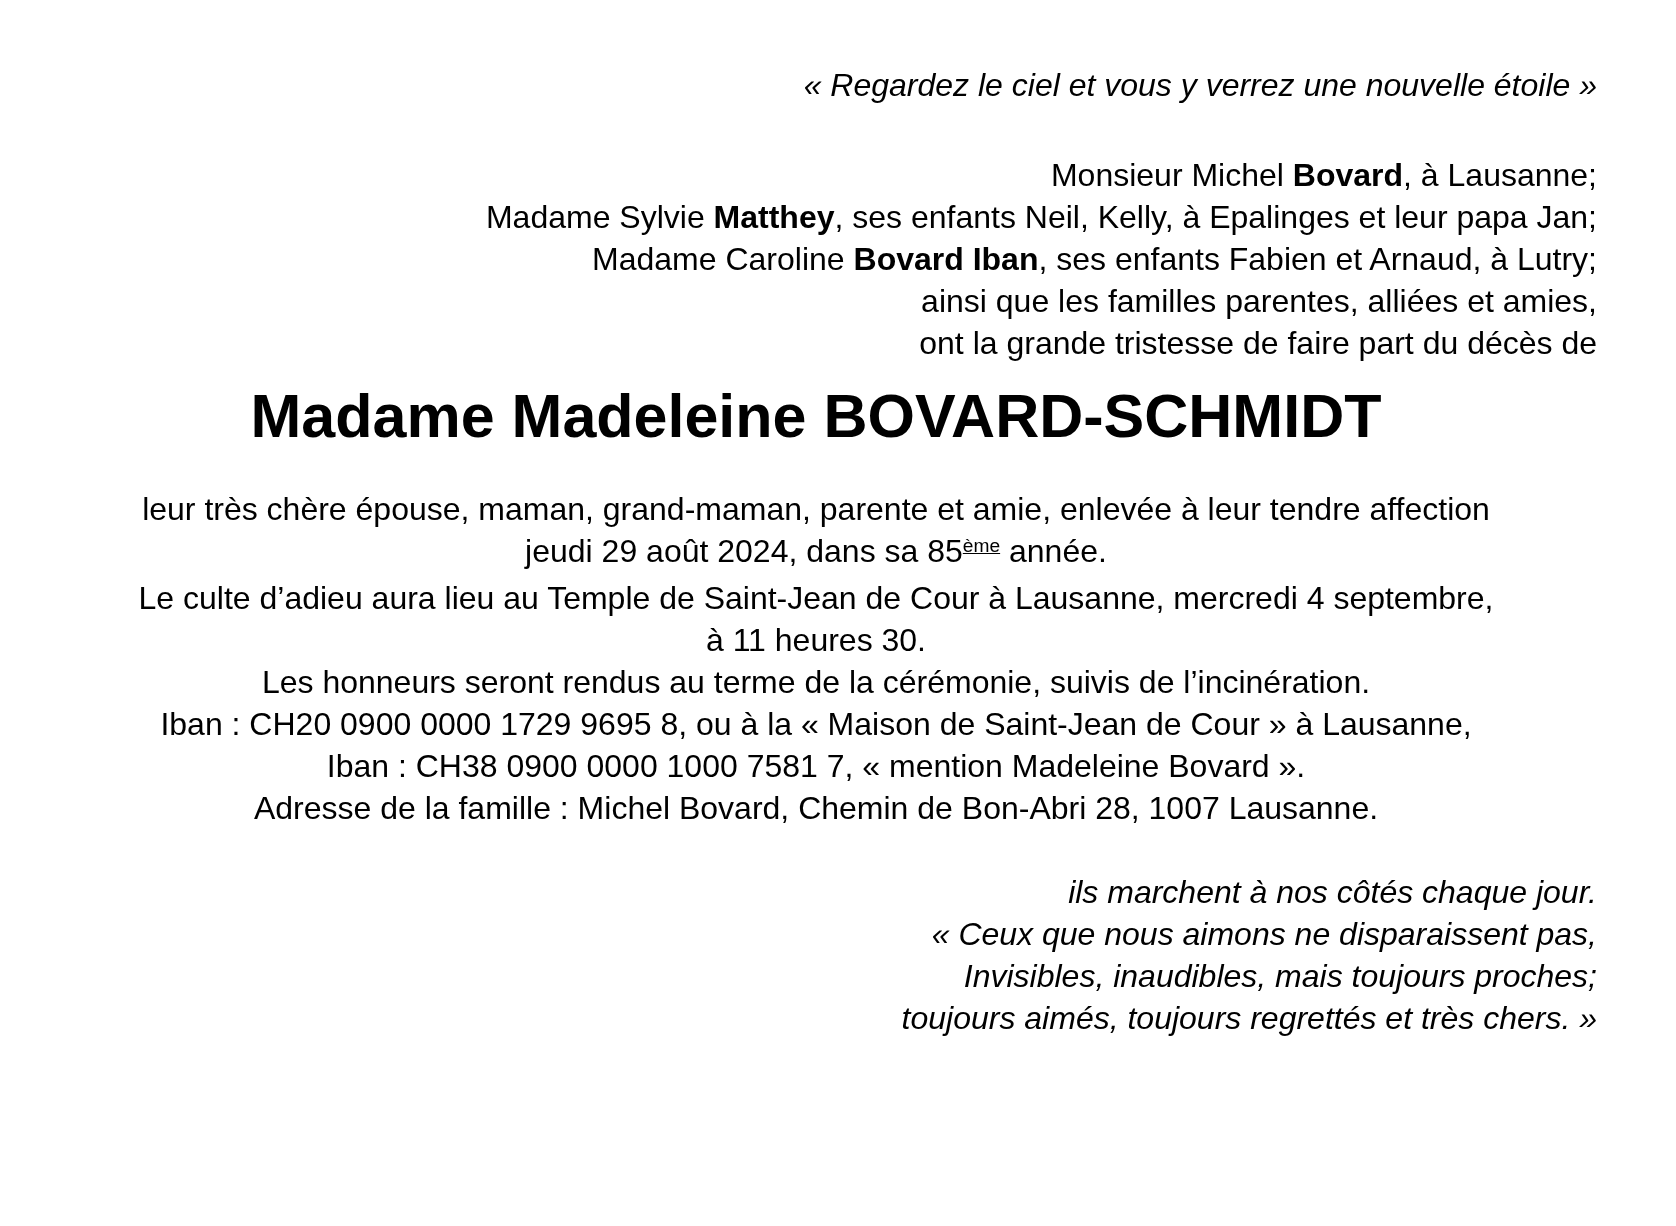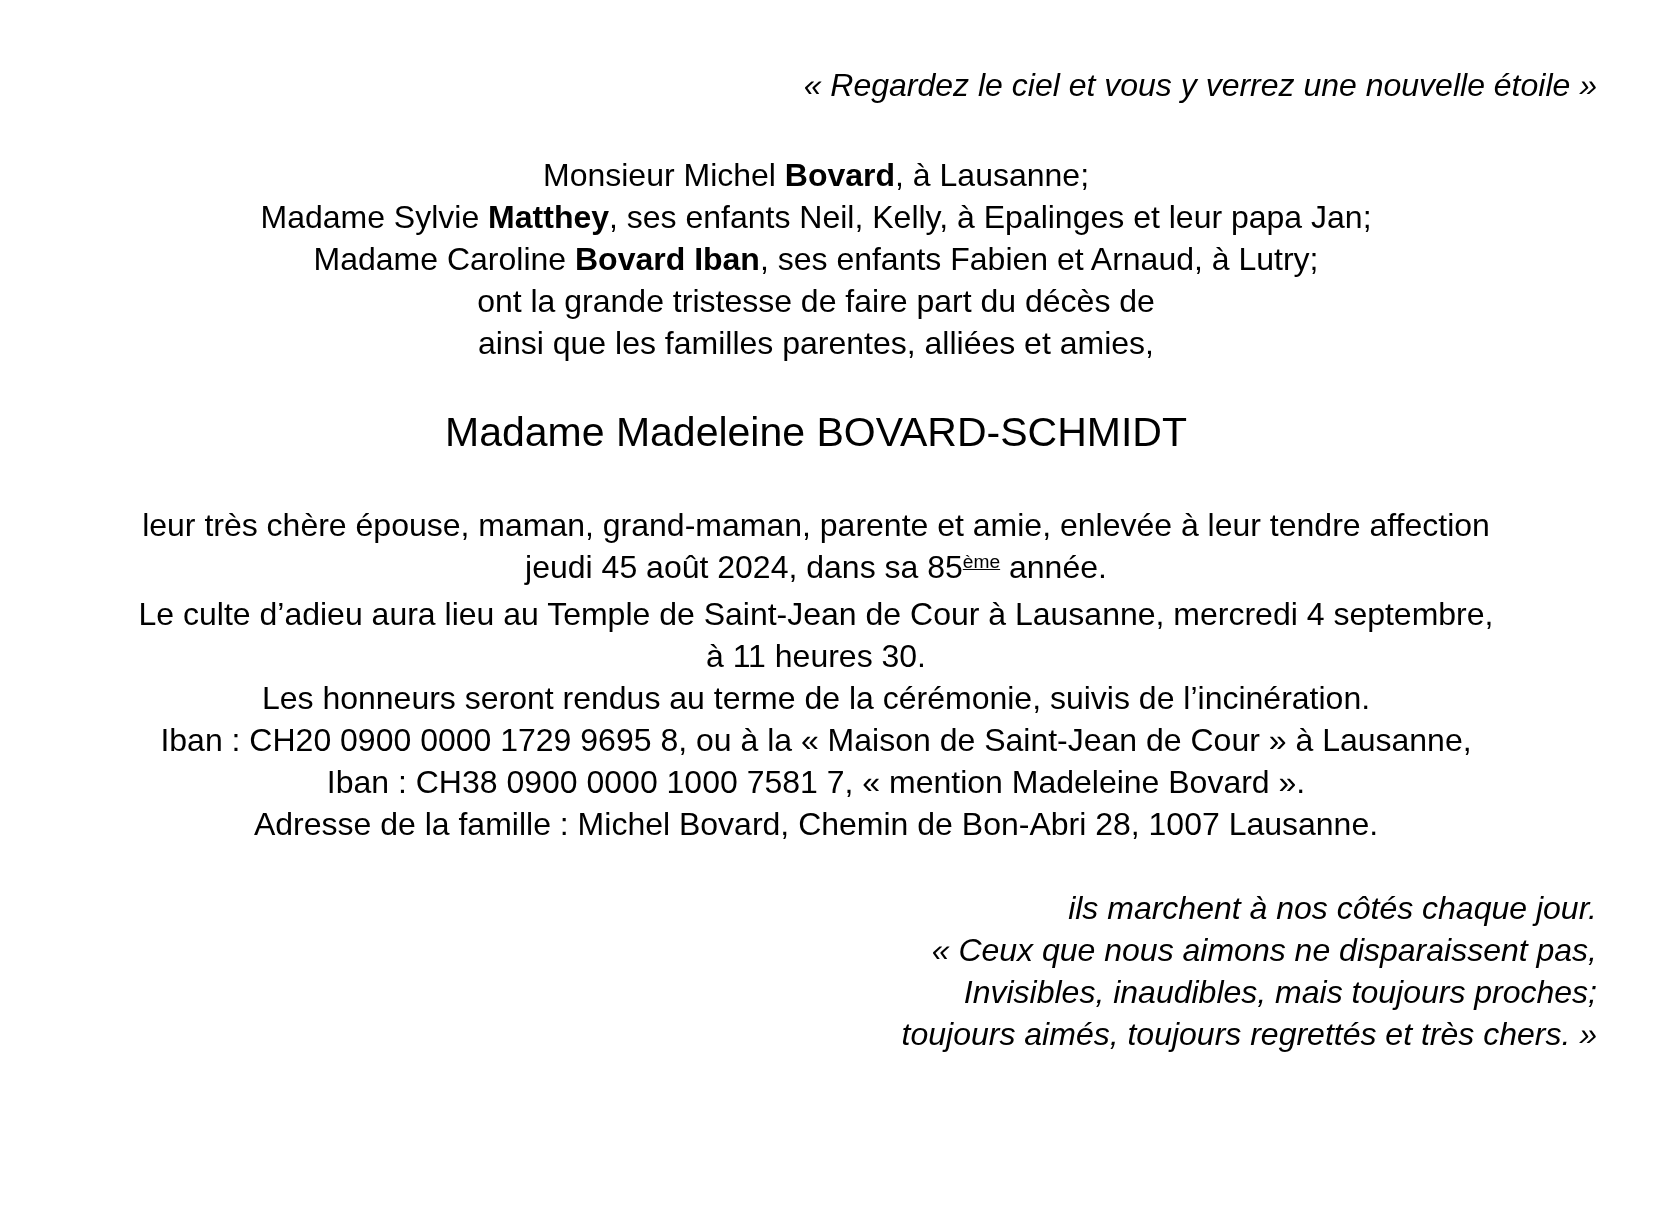--- a/index.html
+++ b/index.html
@@ -24,33 +24,33 @@
   }
   .quote {
     font-style: italic;
     text-align: right;
   }
   .quote-top {
     margin-top: 64px;
   }
   .family-block {
     margin-top: 48px;
-    text-align: center;
+    text-align: right;
   }
   .line {
     white-space: pre-wrap;
   }
   .bold {
     font-weight: bold;
   }
   .deceased-title {
-    margin-top: 44px;
-    font-size: 41px;
+    margin-top: 28px;
+    font-size: 61px;
     line-height: 48px;
-    font-weight: normal;
+    font-weight: bold;
     text-align: center;
   }
   .body-block {
     margin-top: 48px;
     text-align: center;
   }
   .sup {
     font-size: 0.6em;
     vertical-align: baseline;
     position: relative;
@@ -65,29 +65,29 @@
 <body>
 
 <div class="page">
 
   <div class="quote quote-top line">« Regardez le ciel et vous y verrez une nouvelle étoile »</div>
 
   <div class="family-block">
     <div class="line"><span>Monsieur Michel </span><span class="bold">Bovard</span><span>, à Lausanne;</span></div>
     <div class="line"><span>Madame Sylvie </span><span class="bold">Matthey</span><span>, ses enfants Neil, Kelly, à Epalinges et leur papa Jan;</span></div>
     <div class="line"><span>Madame Caroline </span><span class="bold">Bovard Iban</span><span>, ses enfants Fabien et Arnaud, à Lutry;</span></div>
+    <div class="line"><span>ainsi que les familles parentes, alliées et amies,</span><span class="bold"></span><span></span></div>
     <div class="line"><span>ont la grande tristesse de faire part du décès de</span><span class="bold"></span><span></span></div>
-    <div class="line"><span>ainsi que les familles parentes, alliées et amies,</span><span class="bold"></span><span></span></div>
   </div>
 
   <div class="deceased-title line">Madame Madeleine BOVARD-SCHMIDT</div>
 
   <div class="body-block">
     <div class="line">leur très chère épouse, maman, grand-maman, parente et amie, enlevée à leur tendre affection</div>
-    <div class="line"><span>jeudi 45 août 2024, dans sa 85</span><span class="sup">ème</span><span> année.</span></div>
+    <div class="line"><span>jeudi 29 août 2024, dans sa 85</span><span class="sup">ème</span><span> année.</span></div>
     <div class="line">Le culte d’adieu aura lieu au Temple de Saint-Jean de Cour à Lausanne, mercredi 4 septembre,</div>
     <div class="line">à 11 heures 30.</div>
     <div class="line">Les honneurs seront rendus au terme de la cérémonie, suivis de l’incinération.</div>
     <div class="line">Iban : CH20 0900 0000 1729 9695 8, ou à la « Maison de Saint-Jean de Cour » à Lausanne,</div>
     <div class="line">Iban : CH38 0900 0000 1000 7581 7, « mention Madeleine Bovard ».</div>
     <div class="line">Adresse de la famille : Michel Bovard, Chemin de Bon-Abri 28, 1007 Lausanne.</div>
   </div>
 
   <div class="quote quote-bottom">
     <div class="line">ils marchent à nos côtés chaque jour.</div>

